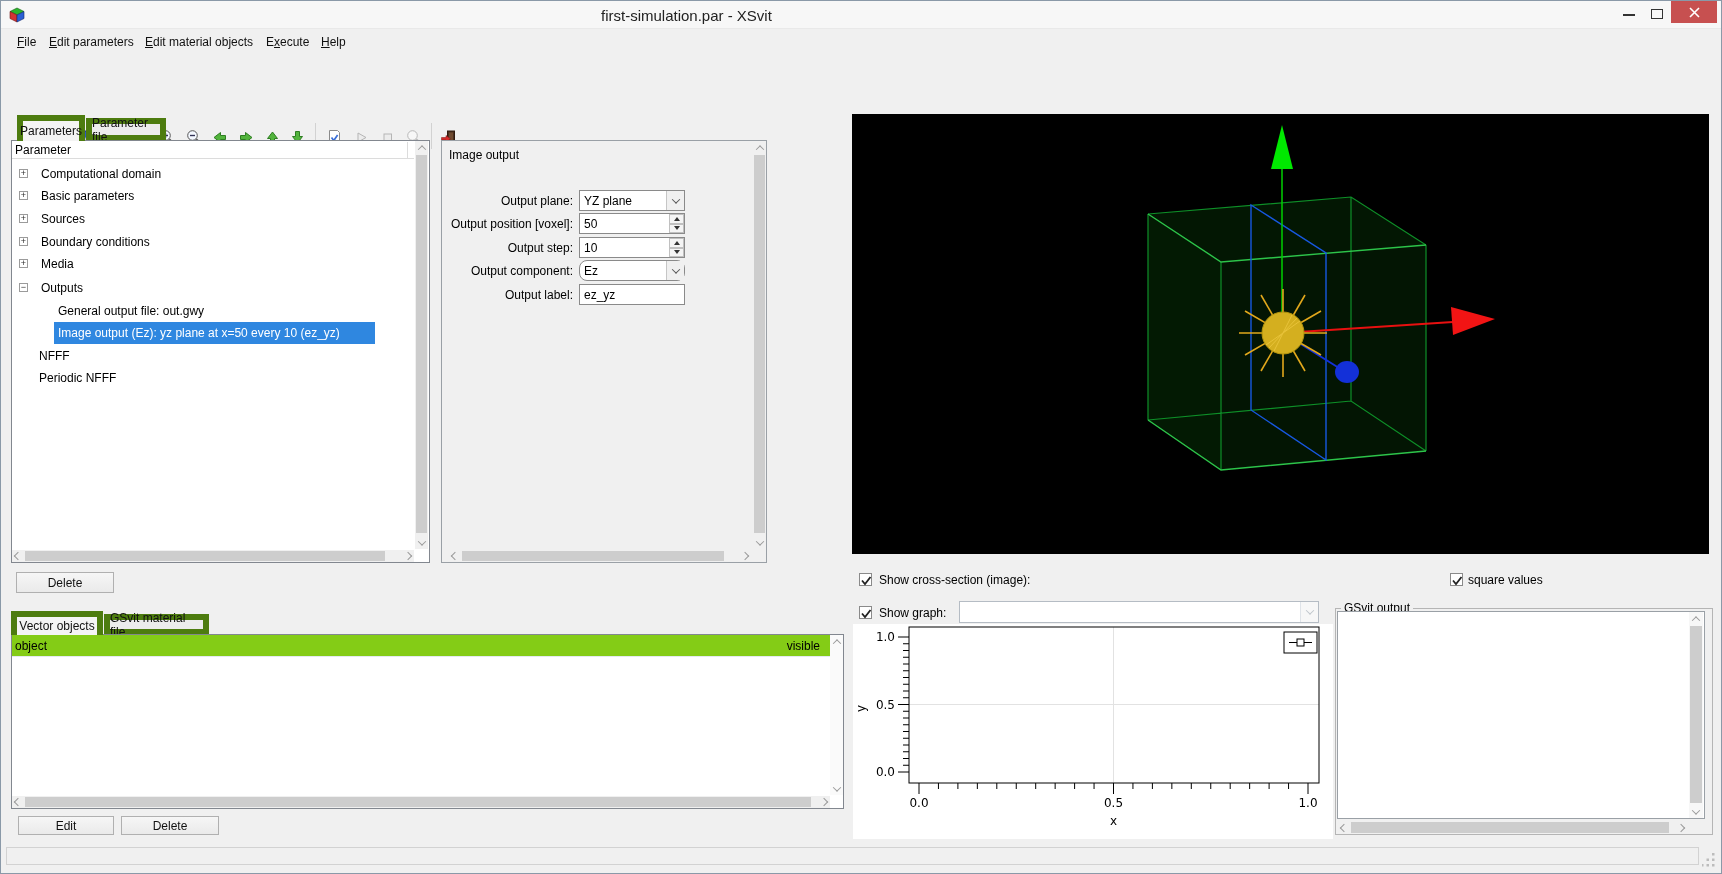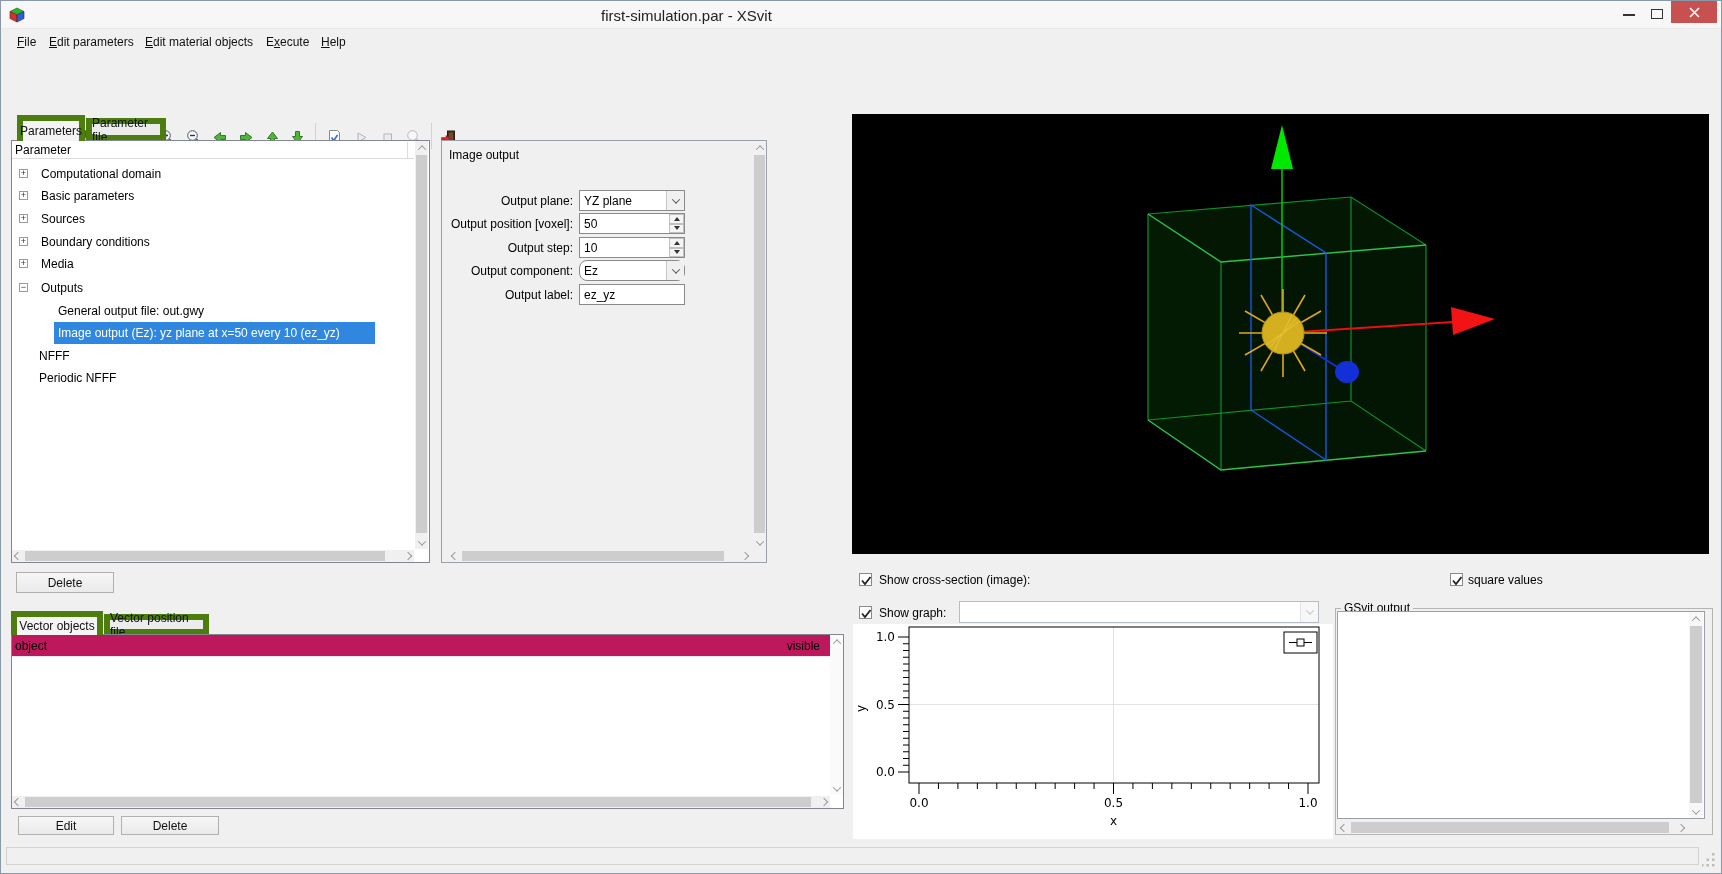--- a/index.html
+++ b/index.html
@@ -349,25 +349,25 @@
   </div>
 
   <div class="btn" style="left:15px;top:571px;width:98px;height:21px;">
       <span>Delete</span>
     </div>
 
   <div class="tab sel" style="left:10px;top:610px;width:92px;height:24px;">
       <span>Vector objects</span>
     </div>
   <div class="tab" style="left:103px;top:613px;width:105px;height:21px;">
-      <span>Vector position file</span>
+      <span>GSvit material file</span>
     </div>
 
   <div class="panel" style="left:10px;top:633px;width:833px;height:175px;"></div>
-  <div class="abs" style="left:11px;top:634px;width:831px;height:22px;background:#be185d;border-bottom:1px solid #e4eaf0;">
+  <div class="abs" style="left:11px;top:634px;width:831px;height:22px;background:#84cc16;border-bottom:1px solid #e4eaf0;">
     <span class="abs" style="left:3px;top:4px;">object</span>
     <span class="abs" style="left:738px;top:4px;width:70px;text-align:right;">visible</span>
   </div>
 
   <div class="sb" style="left:829px;top:634px;width:13px;height:160px;background:#fafafa;">
     <div class="arrow" style="left:0;top:0;width:13px;height:13px;background:#fafafa;">
         <span class="ch up"></span>
       </div>
     <div class="arrow" style="left:0;bottom:0;width:13px;height:13px;background:#fafafa;">
         <span class="ch down"></span>

